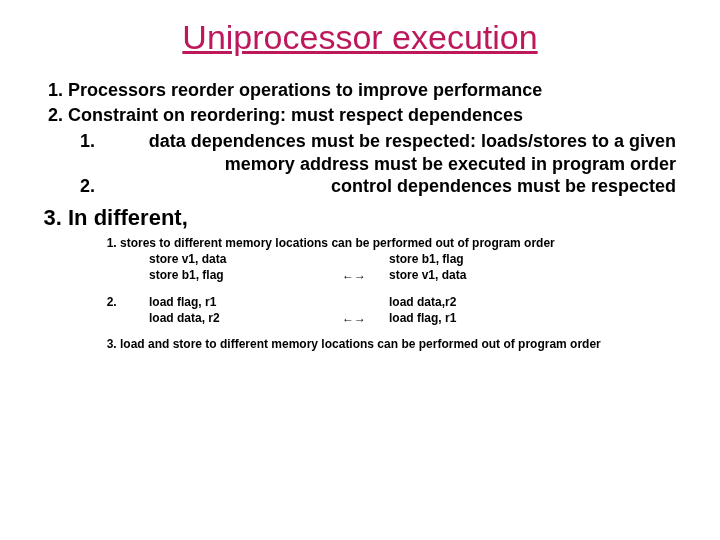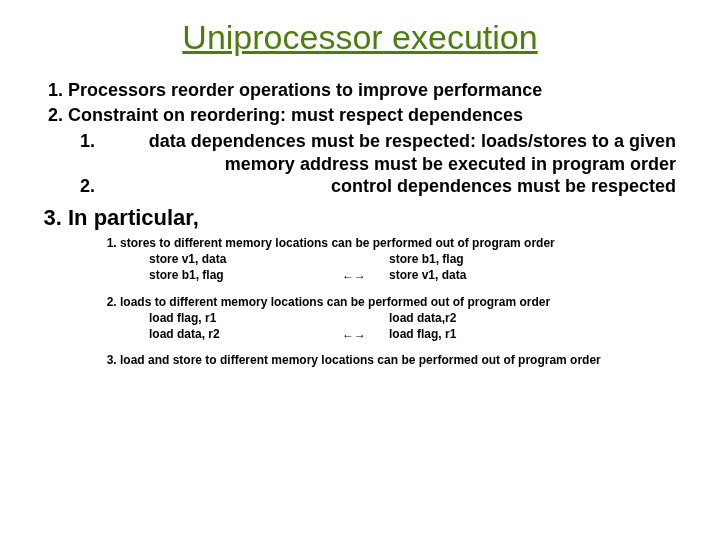--- a/index.html
+++ b/index.html
@@ -11,21 +11,21 @@
     font-family: Arial, Helvetica, sans-serif;
     color: #000;
   }
   .slide {
     padding: 18px 40px 0 40px;
     box-sizing: border-box;
   }
   .title {
     text-align: center;
     font-size: 34px;
-    color: #4d7c0f;
+    color: #be185d;
     text-decoration: underline;
     margin: 0 0 22px 0;
     font-weight: normal;
   }
   ol.top {
     margin: 0;
     padding-left: 28px;
     font-size: 18px;
     line-height: 1.25;
   }
@@ -74,37 +74,36 @@
   <ol class="top">
     <li>Processors reorder operations to improve performance</li>
     <li>
       <span>Constraint on reordering: must respect dependences</span>
       <ol class="sub">
         <li>data dependences must be respected: loads/stores to a given memory address must be executed in program order</li>
         <li>control dependences must be respected</li>
       </ol>
     </li>
     <li class="p3">
-      <span>In particular,</span>
+      <span>In different,</span>
       <ol class="sub2">
         <li>
           <span>stores to different memory locations can be performed out of program order</span>
           <div class="example-row">
             <div class="col">store v1, data</div>
             <div class="arrow"></div>
             <div class="col">store b1, flag</div>
           </div>
           <div class="example-row">
             <div class="col">store b1, flag</div>
             <div class="arrow">←→</div>
             <div class="col">store v1, data</div>
           </div>
         </li>
         <li>
-          <span>loads to different memory locations can be performed out of program order</span>
           <div class="example-row">
             <div class="col">load flag, r1</div>
             <div class="arrow"></div>
             <div class="col">load data,r2</div>
           </div>
           <div class="example-row">
             <div class="col">load data, r2</div>
             <div class="arrow">←→</div>
             <div class="col">load flag, r1</div>
           </div>

